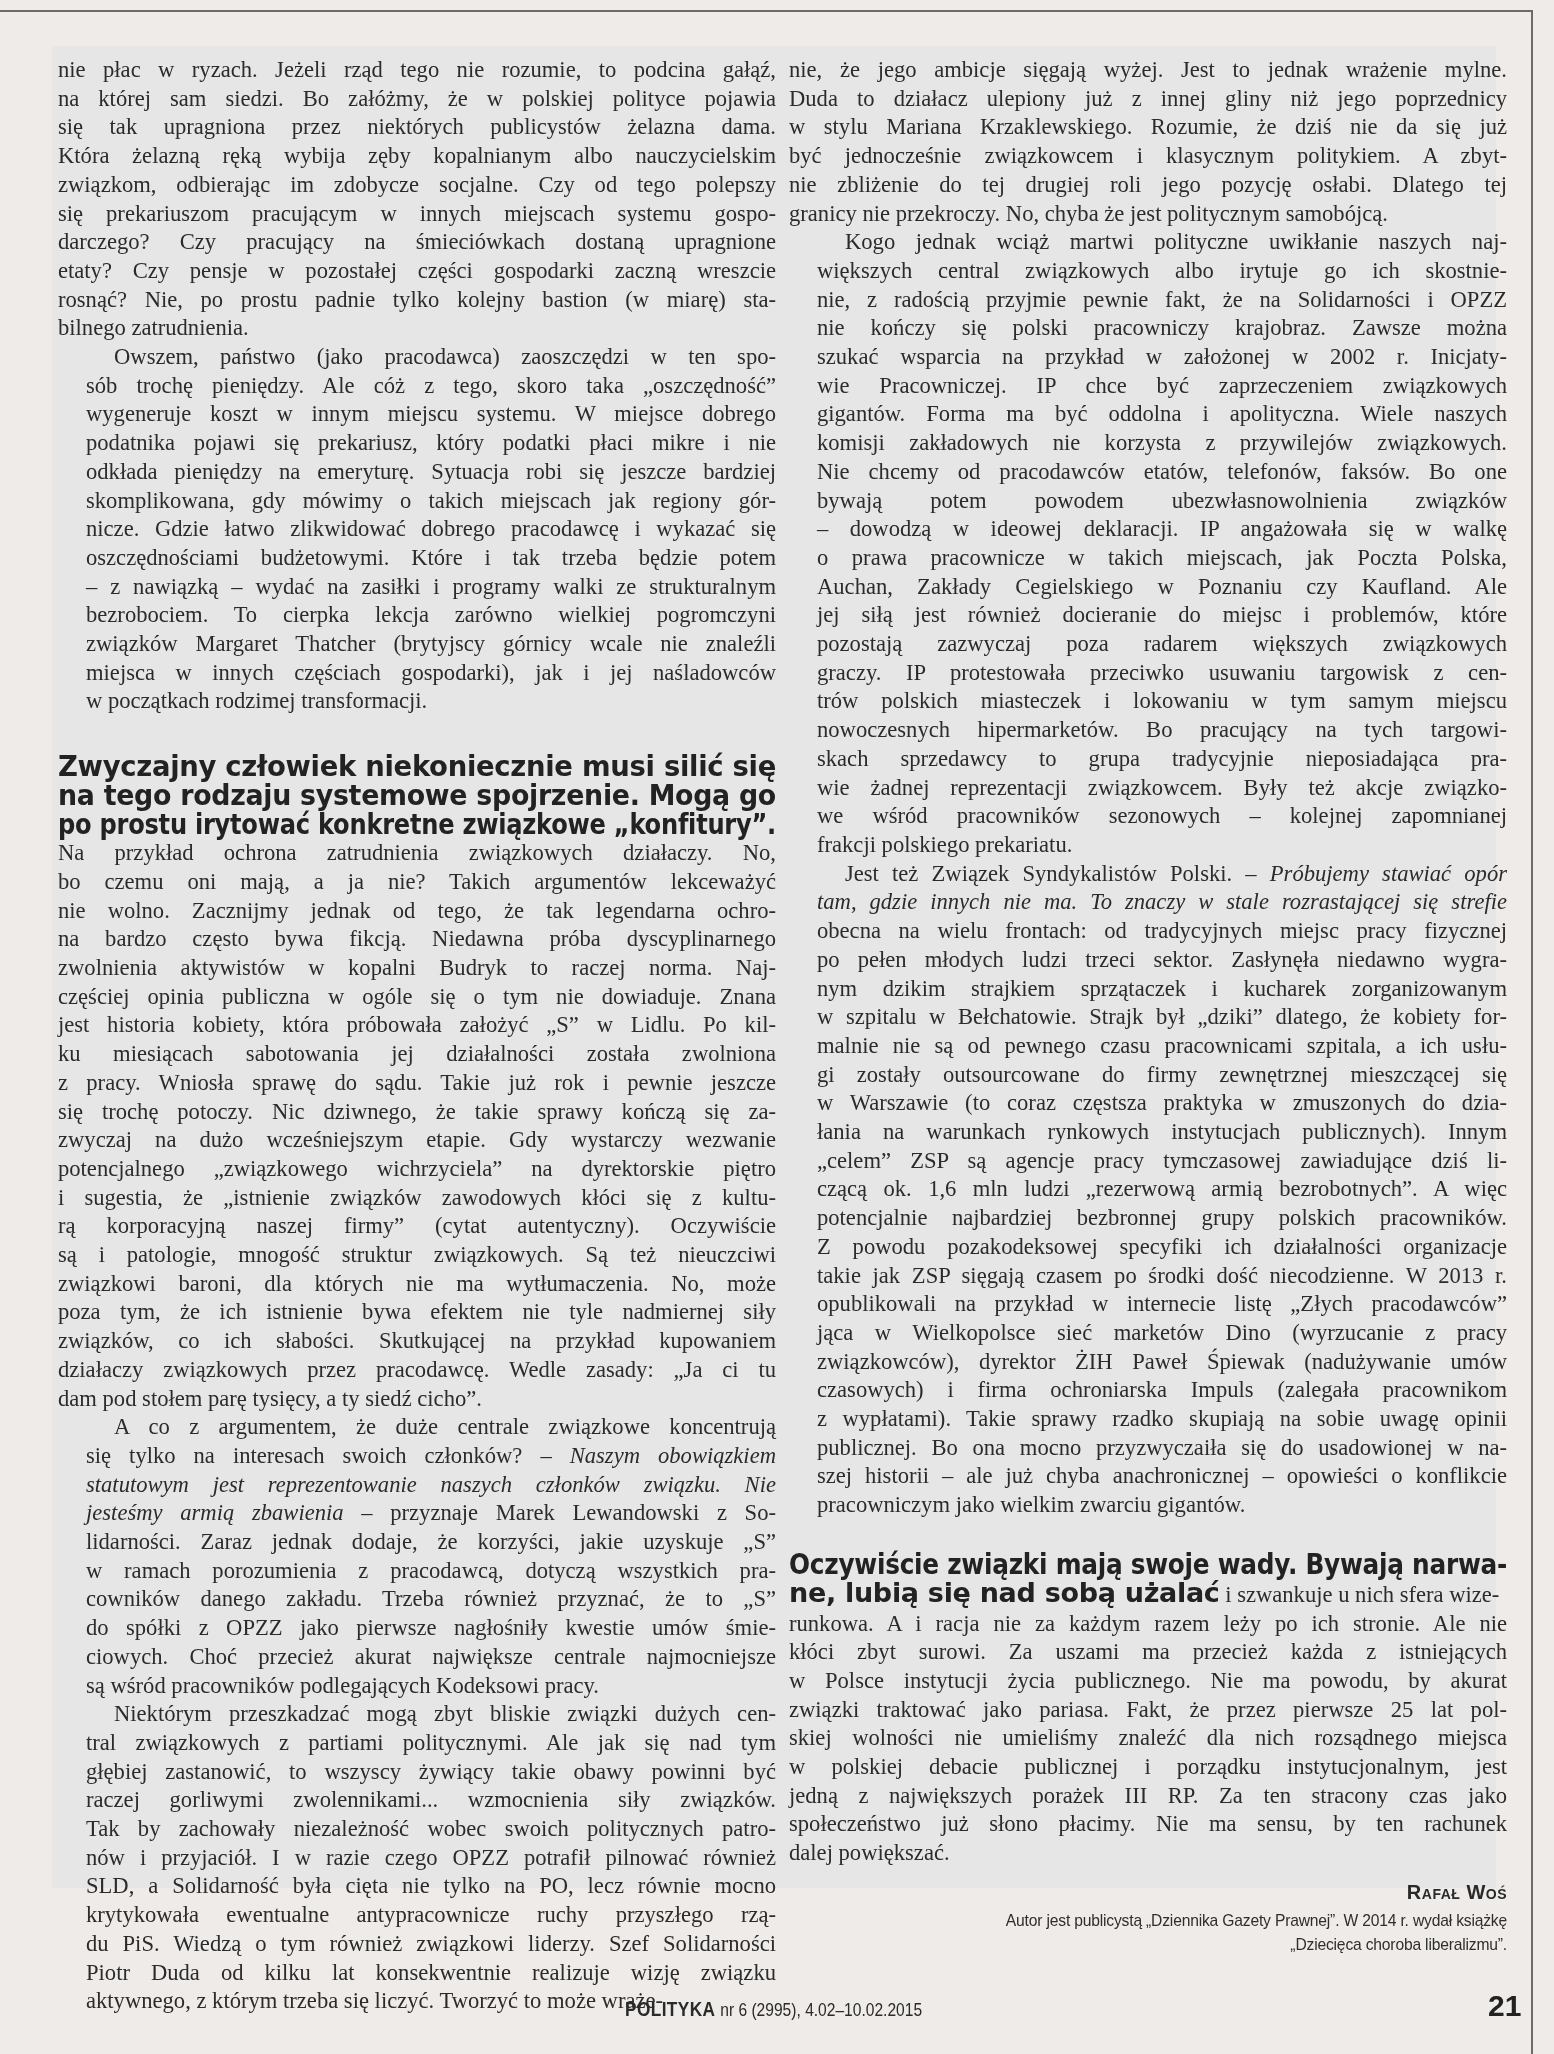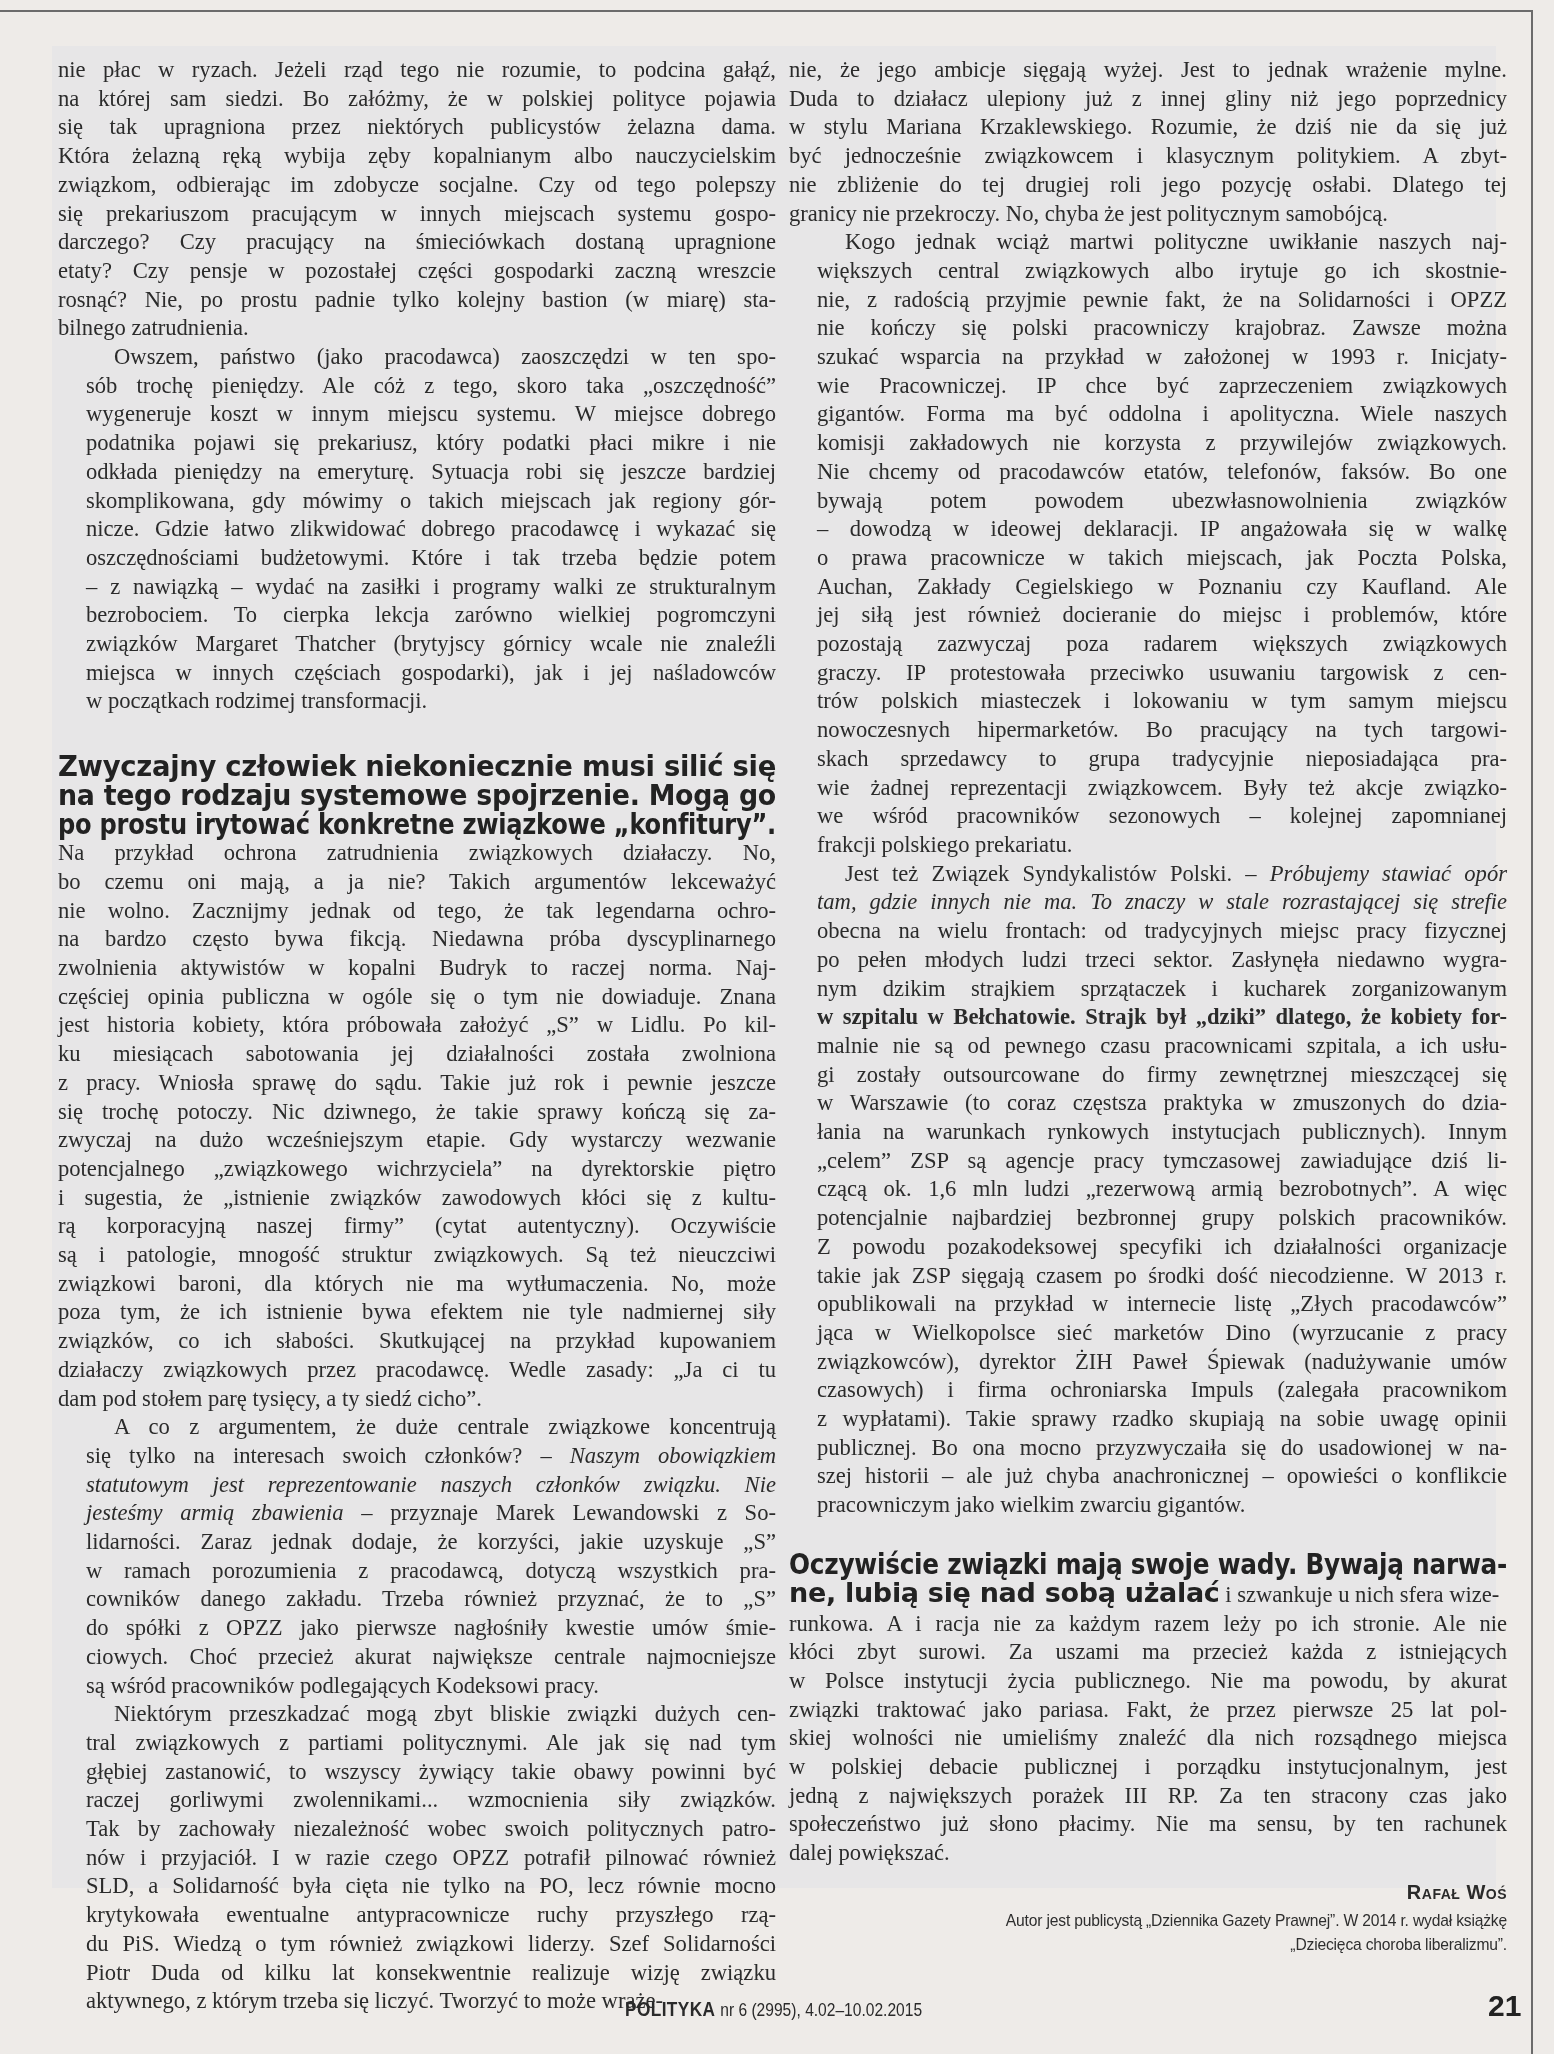--- a/index.html
+++ b/index.html
@@ -160,21 +160,21 @@
       <span class="line" style="display: block;"><span style="white-space: nowrap; word-spacing: 0px;">w stylu Mariana Krzaklewskiego. Rozumie, że dziś nie da się już</span></span>
       <span class="line" style="display: block;"><span style="white-space: nowrap; word-spacing: 0px;">być jednocześnie związkowcem i klasycznym politykiem. A zbyt-</span></span>
       <span class="line" style="display: block;"><span style="white-space: nowrap; word-spacing: 0px;">nie zbliżenie do tej drugiej roli jego pozycję osłabi. Dlatego tej</span></span>
       <span class="line last" style="display: block;"><span style="white-space: nowrap;">granicy nie przekroczy. No, chyba że jest politycznym samobójcą.</span></span>
     </p>
   <p id="rp2">
       <span class="line indent" style="display: block;"><span style="white-space: nowrap; word-spacing: 4px;">Kogo jednak wciąż martwi polityczne uwikłanie naszych naj-</span></span>
       <span class="line" style="display: block;"><span style="white-space: nowrap; word-spacing: 4px;">większych central związkowych albo irytuje go ich skostnie-</span></span>
       <span class="line" style="display: block;"><span style="white-space: nowrap; word-spacing: 2.8px;">nie, z radością przyjmie pewnie fakt, że na Solidarności i OPZZ</span></span>
       <span class="line" style="display: block;"><span style="white-space: nowrap; word-spacing: 4px;">nie kończy się polski pracowniczy krajobraz. Zawsze można</span></span>
-      <span class="line" style="display: block;"><span style="white-space: nowrap; word-spacing: 3.11111px;">szukać wsparcia na przykład w założonej w 1993 r. Inicjaty-</span></span>
+      <span class="line" style="display: block;"><span style="white-space: nowrap; word-spacing: 3.11111px;">szukać wsparcia na przykład w założonej w 2002 r. Inicjaty-</span></span>
       <span class="line" style="display: block;"><span style="white-space: nowrap; word-spacing: 4.66667px;">wie Pracowniczej. IP chce być zaprzeczeniem związkowych</span></span>
       <span class="line" style="display: block;"><span style="white-space: nowrap; word-spacing: 3.5px;">gigantów. Forma ma być oddolna i apolityczna. Wiele naszych</span></span>
       <span class="line" style="display: block;"><span style="white-space: nowrap; word-spacing: 4.66667px;">komisji zakładowych nie korzysta z przywilejów związkowych.</span></span>
       <span class="line" style="display: block;"><span style="white-space: nowrap; word-spacing: 3.5px;">Nie chcemy od pracodawców etatów, telefonów, faksów. Bo one</span></span>
       <span class="line" style="display: block;"><span style="white-space: nowrap; word-spacing: 7px;">bywają potem powodem ubezwłasnowolnienia związków</span></span>
       <span class="line" style="display: block;"><span style="white-space: nowrap; word-spacing: 3.11111px;">– dowodzą w ideowej deklaracji. IP angażowała się w walkę</span></span>
       <span class="line" style="display: block;"><span style="white-space: nowrap; word-spacing: 3.5px;">o prawa pracownicze w takich miejscach, jak Poczta Polska,</span></span>
       <span class="line" style="display: block;"><span style="white-space: nowrap; word-spacing: 4px;">Auchan, Zakłady Cegielskiego w Poznaniu czy Kaufland. Ale</span></span>
       <span class="line" style="display: block;"><span style="white-space: nowrap; word-spacing: 3.11111px;">jej siłą jest również docieranie do miejsc i problemów, które</span></span>
       <span class="line" style="display: block;"><span style="white-space: nowrap; word-spacing: 5.6px;">pozostają zazwyczaj poza radarem większych związkowych</span></span>
@@ -185,21 +185,21 @@
       <span class="line" style="display: block;"><span style="white-space: nowrap; word-spacing: 4px;">wie żadnej reprezentacji związkowcem. Były też akcje związko-</span></span>
       <span class="line" style="display: block;"><span style="white-space: nowrap; word-spacing: 4.66667px;">we wśród pracowników sezonowych – kolejnej zapomnianej</span></span>
       <span class="line last" style="display: block;"><span style="white-space: nowrap;">frakcji polskiego prekariatu.</span></span>
     </p>
   <p id="rp3">
       <span class="line indent" style="display: block;"><span style="white-space: nowrap; word-spacing: 3.5px;"><span>Jest też Związek Syndykalistów Polski. – </span><em>Próbujemy stawiać opór</em></span></span>
       <span class="line" style="display: block;"><span style="white-space: nowrap; word-spacing: 2.54545px;"><span></span><em>tam, gdzie innych nie ma. To znaczy w stale rozrastającej się strefie</em></span></span>
       <span class="line" style="display: block;"><span style="white-space: nowrap; word-spacing: 3.5px;"><span>obecna na wielu frontach: od tradycyjnych miejsc pracy fizycznej</span><em></em></span></span>
       <span class="line" style="display: block;"><span style="white-space: nowrap; word-spacing: 3.5px;"><span>po pełen młodych ludzi trzeci sektor. Zasłynęła niedawno wygra-</span><em></em></span></span>
       <span class="line" style="display: block;"><span style="white-space: nowrap; word-spacing: 4.66667px;"><span>nym dzikim strajkiem sprzątaczek i kucharek zorganizowanym</span><em></em></span></span>
-      <span class="line" style="display: block;"><span style="white-space: nowrap; word-spacing: 2.8px; font-weight: bold;"><span>w szpitalu w Bełchatowie. Strajk był „dziki” dlatego, że kobiety for-</span><em></em></span></span>
+      <span class="line" style="display: block;"><span style="white-space: nowrap; word-spacing: 2.8px;"><span>w szpitalu w Bełchatowie. Strajk był „dziki” dlatego, że kobiety for-</span><em></em></span></span>
       <span class="line" style="display: block;"><span style="white-space: nowrap; word-spacing: 2.8px;"><span>malnie nie są od pewnego czasu pracownicami szpitala, a ich usłu-</span><em></em></span></span>
       <span class="line" style="display: block;"><span style="white-space: nowrap; word-spacing: 4px;"><span>gi zostały outsourcowane do firmy zewnętrznej mieszczącej się</span><em></em></span></span>
       <span class="line" style="display: block;"><span style="white-space: nowrap; word-spacing: 3.11111px;"><span>w Warszawie (to coraz częstsza praktyka w zmuszonych do dzia-</span><em></em></span></span>
       <span class="line" style="display: block;"><span style="white-space: nowrap; word-spacing: 4.66667px;"><span>łania na warunkach rynkowych instytucjach publicznych). Innym</span><em></em></span></span>
       <span class="line" style="display: block;"><span style="white-space: nowrap; word-spacing: 3.5px;"><span>„celem” ZSP są agencje pracy tymczasowej zawiadujące dziś li-</span><em></em></span></span>
       <span class="line" style="display: block;"><span style="white-space: nowrap; word-spacing: 3.11111px;"><span>czącą ok. 1,6 mln ludzi „rezerwową armią bezrobotnych”. A więc</span><em></em></span></span>
       <span class="line" style="display: block;"><span style="white-space: nowrap; word-spacing: 5.6px;"><span>potencjalnie najbardziej bezbronnej grupy polskich pracowników.</span><em></em></span></span>
       <span class="line" style="display: block;"><span style="white-space: nowrap; word-spacing: 4.66667px;"><span>Z powodu pozakodeksowej specyfiki ich działalności organizacje</span><em></em></span></span>
       <span class="line" style="display: block;"><span style="white-space: nowrap; word-spacing: 2.54545px;"><span>takie jak ZSP sięgają czasem po środki dość niecodzienne. W 2013 r.</span><em></em></span></span>
       <span class="line" style="display: block;"><span style="white-space: nowrap; word-spacing: 4px;"><span>opublikowali na przykład w internecie listę „Złych pracodawców”</span><em></em></span></span>

